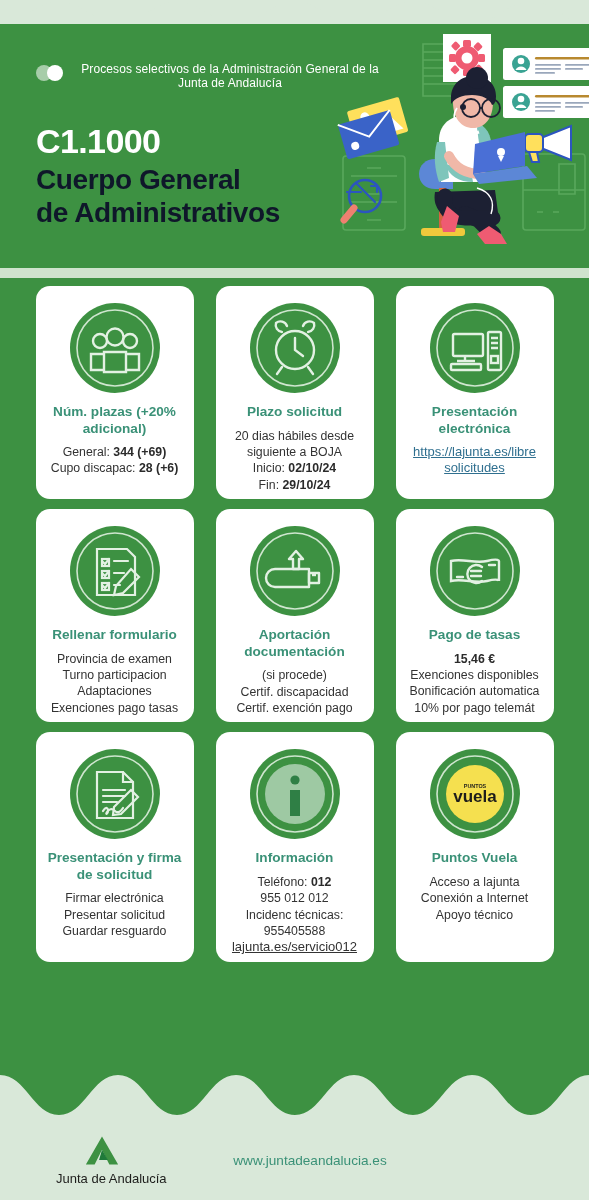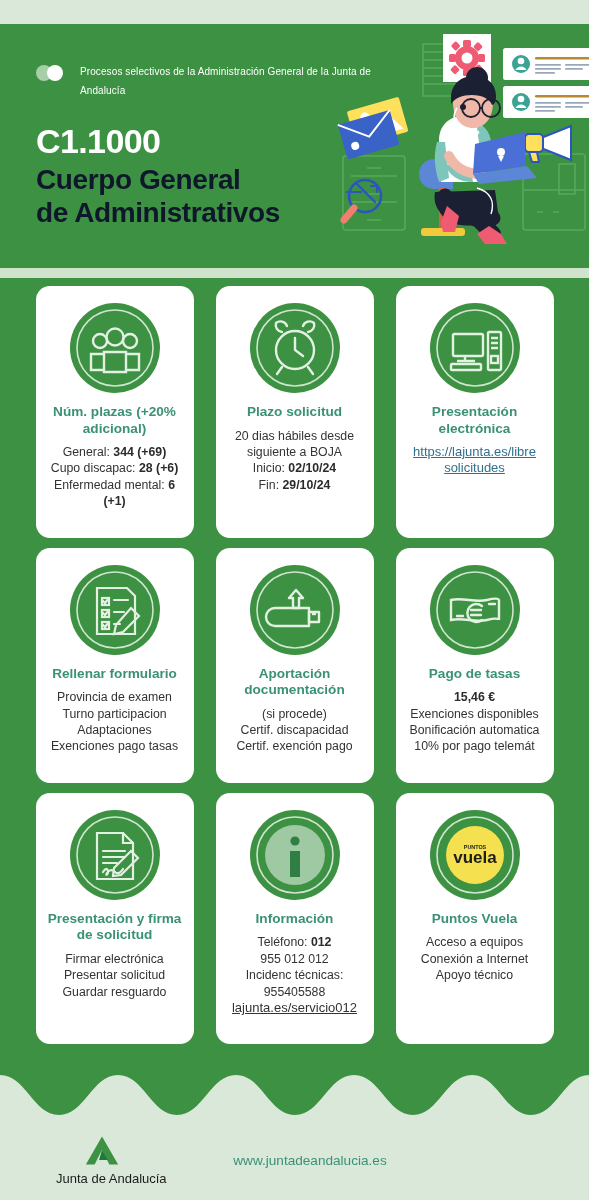--- a/index.html
+++ b/index.html
@@ -30,22 +30,22 @@
   .brand-dots { position: relative; width: 36px; height: 16px; margin-top: 3px; flex: none; }
   .brand-dots .d1 {
     position: absolute; left: 0; top: 0; width: 16px; height: 16px;
     border-radius: 50%; background: rgba(255,255,255,.55);
   }
   .brand-dots .d2 {
     position: absolute; left: 11px; top: 0; width: 16px; height: 16px;
     border-radius: 50%; background: #ffffff;
   }
   .brand-text {
-    color: #ffffff; font-size: 10px; line-height: 19px; letter-spacing: .1px;
-    margin-left: 8px; max-width: 300px;
+    color: #ffffff; font-size: 12px; line-height: 14px; letter-spacing: .1px;
+    margin-left: 8px; max-width: 300px; text-align: center;
   }
   .title-code {
     position: absolute; left: 36px; top: 122px;
     color: #ffffff; font-size: 34px; font-weight: bold; letter-spacing: -0.6px;
   }
   .title-main {
     position: absolute; left: 36px; top: 163px;
     color: #0f172a; font-size: 28px; font-weight: bold;
     line-height: 33px; letter-spacing: -0.4px;
   }
@@ -62,21 +62,21 @@
     display: grid;
     grid-template-columns: repeat(3, 158px);
     justify-content: center;
     column-gap: 22px;
     row-gap: 10px;
     z-index: 4;
   }
   .card {
     background: #ffffff;
     border-radius: 14px;
-    padding: 16px 9px 28px;
+    padding: 16px 9px 6px;
     display: flex; flex-direction: column; align-items: center;
     text-align: center;
   }
 
   .icon-wrap { width: 92px; height: 92px; flex: none; margin-bottom: 10px; }
 
   .card-title {
     color: #3a9177; font-size: 13.6px; font-weight: bold;
     line-height: 16.5px; margin-bottom: 7px;
   }
@@ -275,21 +275,20 @@
         </g>
         <g fill="#3d9142" stroke="#e3f1e3" stroke-width="2.4">
           <circle cx="46" cy="35" r="8.5"></circle>
           <path d="M35 50h22v20H35z"></path>
         </g>
       </svg>
       <div class="card-title">Núm. plazas (+20% adicional)</div>
       <div class="card-body">
         <div><span>General: </span><b>344 (+69)</b></div>
         <div><span>Cupo discapac: </span><b>28 (+6)</b></div>
-        <div><span>Enfermedad mental: </span><b>6 (+1)</b></div>
       </div>
     </div>
 
     <div class="card r1-c">
       <svg class="icon-wrap" viewBox="0 0 92 92">
         <circle cx="46" cy="46" r="45" fill="#3d9142"></circle>
         <circle cx="46" cy="46" r="38" fill="none" stroke="#cfe6cf" stroke-width="1.6"></circle>
         <g fill="none" stroke="#e3f1e3" stroke-width="2.4" stroke-linecap="round">
           <circle cx="46" cy="48" r="19"></circle>
           <path d="M33 30a7 7 0 0 1 -6 -9 7 7 0 0 1 11 3"></path>
@@ -431,21 +430,21 @@
     <div class="card r3-c">
       <svg class="icon-wrap" viewBox="0 0 92 92">
         <circle cx="46" cy="46" r="45" fill="#3d9142"></circle>
         <circle cx="46" cy="46" r="38" fill="none" stroke="#cfe6cf" stroke-width="1.6"></circle>
         <circle cx="46" cy="46" r="29" fill="#f5e04f"></circle>
         <text x="46" y="40" text-anchor="middle" font-family="Liberation Sans, sans-serif" font-size="5.4" font-weight="bold" fill="#1d1d1b">PUNTOS</text>
         <text x="46" y="54" text-anchor="middle" font-family="Liberation Sans, sans-serif" font-size="17" font-weight="bold" fill="#1d1d1b">vuela</text>
       </svg>
       <div class="card-title">Puntos Vuela</div>
       <div class="card-body">
-        <div>Acceso a equipos</div>
+        <div>Acceso a lajunta</div>
         <div>Conexión a Internet</div>
         <div>Apoyo técnico</div>
       </div>
     </div>
   </div>
 
   <svg class="bottom-wave" viewBox="0 0 589 125" preserveAspectRatio="none">
     <path d="M0,0 C26,0 33,40 59,40 C85,40 92,0 118,0 C144,0 151,40 177,40 C203,40 210,0 236,0 C262,0 269,40 295,40 C321,40 328,0 354,0 C380,0 387,40 413,40 C439,40 446,0 472,0 C498,0 505,40 531,40 C557,40 564,0 589,0 L589,125 L0,125 Z" fill="#d9e8d9"></path>
   </svg>
 

